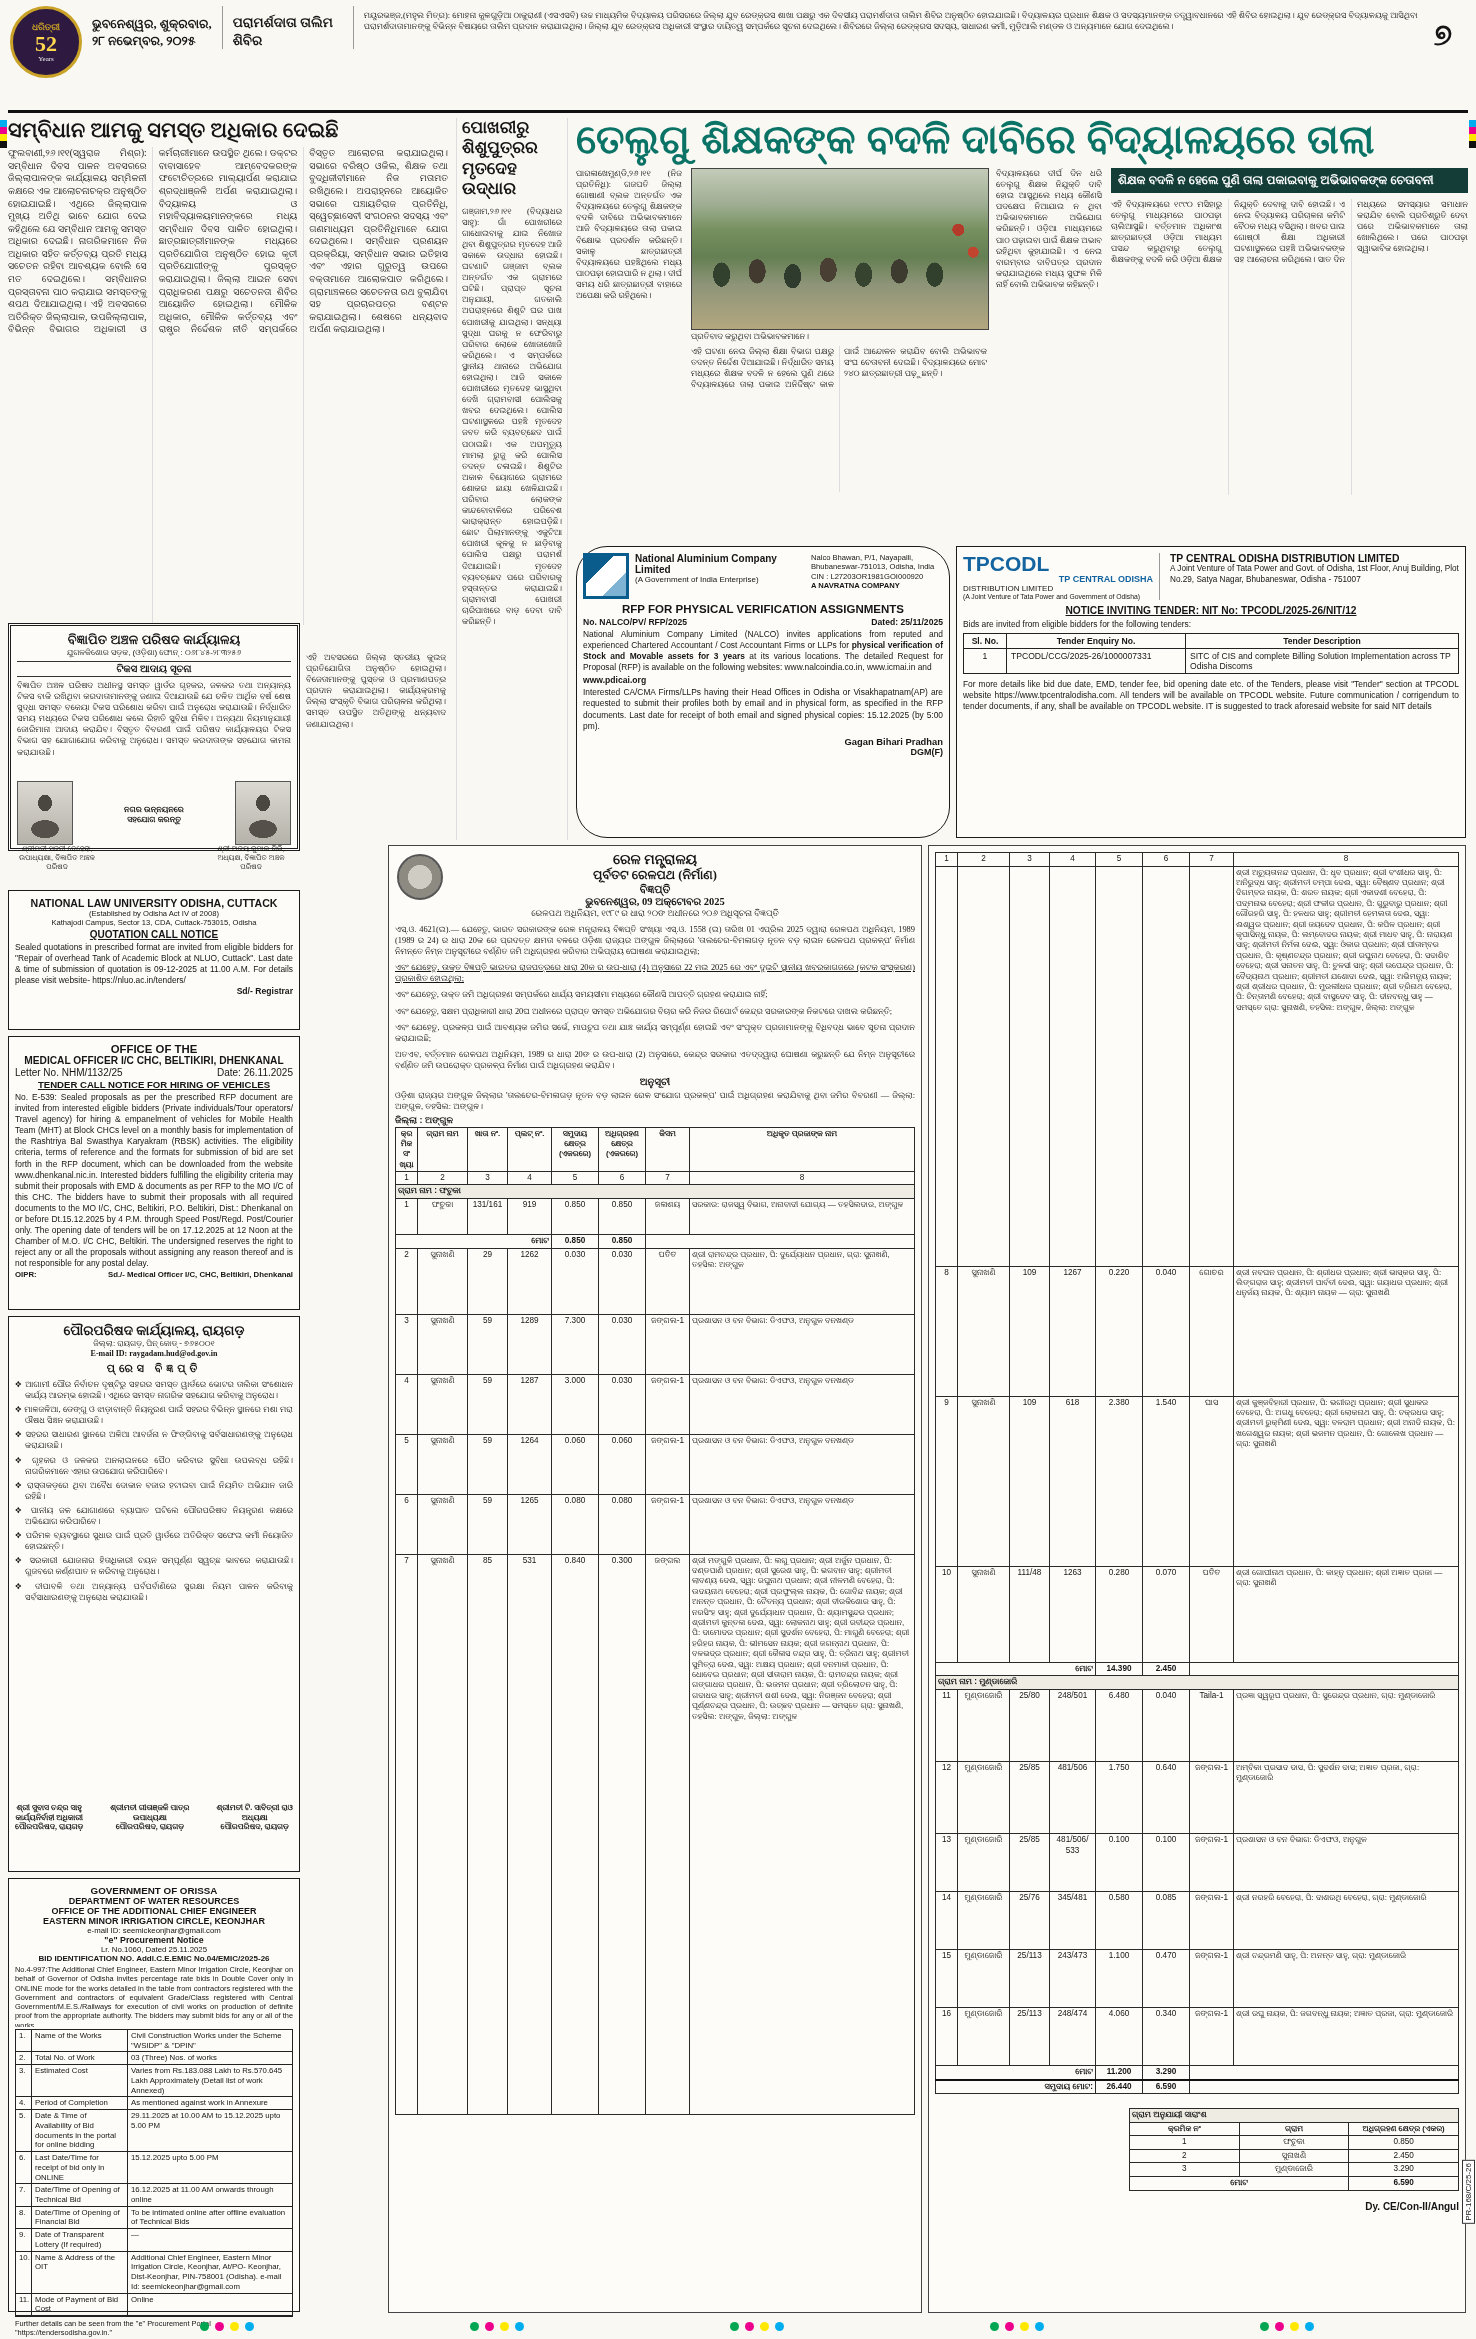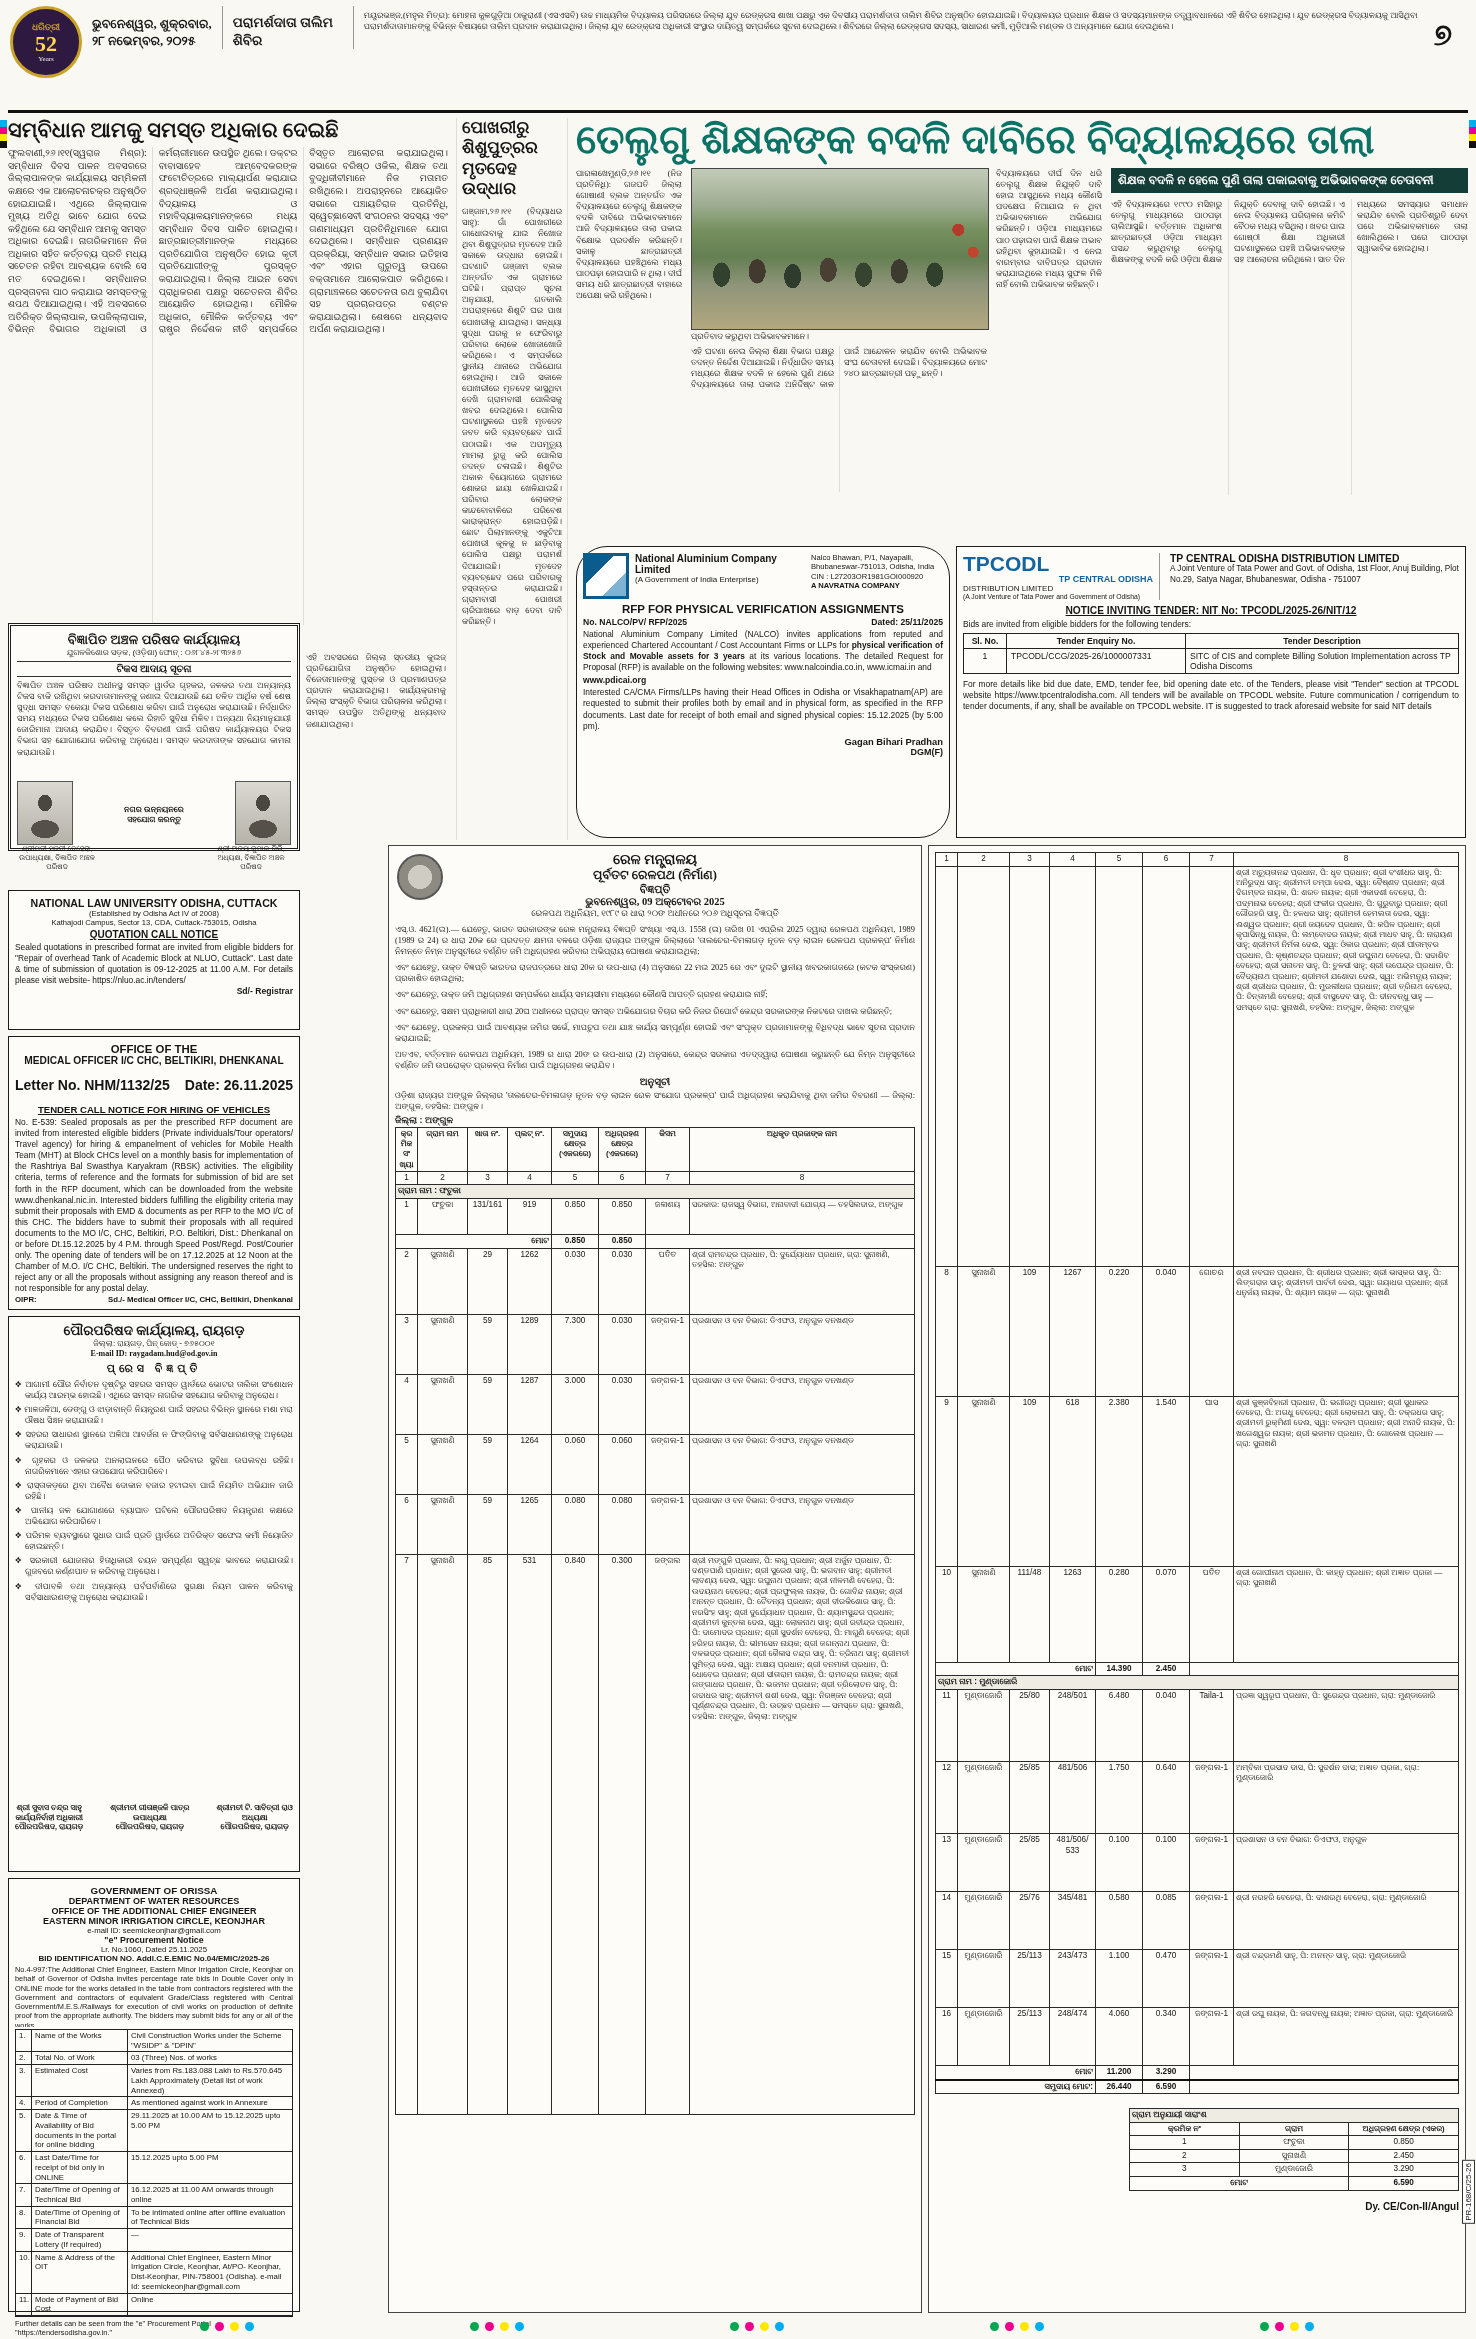--- a/index.html
+++ b/index.html
@@ -234,21 +234,21 @@
     <div class="ctr" style="font-size:7.6px;">(Established by Odisha Act IV of 2008)</div>
     <div class="ctr" style="font-size:7.6px;">Kathajodi Campus, Sector 13, CDA, Cuttack-753015, Odisha</div>
     <div class="ctr b" style="font-size:10px;text-decoration:underline;margin:2px 0;">QUOTATION CALL NOTICE</div>
     <div class="tiny just">Sealed quotations in prescribed format are invited from eligible bidders for "Repair of overhead Tank of Academic Block at NLUO, Cuttack". Last date &amp; time of submission of quotation is 09-12-2025 at 11.00 A.M. For details please visit website- https://nluo.ac.in/tenders/</div>
     <div class="b" style="text-align:right;font-size:8.6px;">Sd/- Registrar</div>
   </section>
 
   <section class="abs box sans" style="left:8px;top:1036px;width:292px;height:274px;">
     <div class="ctr b" style="font-size:11.4px;">OFFICE OF THE</div>
     <div class="ctr b" style="font-size:10.2px;">MEDICAL OFFICER I/C CHC, BELTIKIRI, DHENKANAL</div>
-    <div style="display:flex;justify-content:space-between;font-size:14px;font-weight:bold;margin:11px 0;">
+    <div style="display:flex;justify-content:space-between;font-size:10px;font-weight:normal;margin:1px 0;">
       <span>Letter No. NHM/1132/25</span>
       <span>Date: 26.11.2025</span>
     </div>
     <div class="ctr b" style="font-size:9.6px;text-decoration:underline;">TENDER CALL NOTICE FOR HIRING OF VEHICLES</div>
     <div class="tiny just clip" style="height:178px;margin-top:2px;">No. E-539: Sealed proposals as per the prescribed RFP document are invited from interested eligible bidders (Private individuals/Tour operators/ Travel agency) for hiring &amp; empanelment of vehicles for Mobile Health Team (MHT) at Block CHCs level on a monthly basis for implementation of the Rashtriya Bal Swasthya Karyakram (RBSK) activities. The eligibility criteria, terms of reference and the formats for submission of bid are set forth in the RFP document, which can be downloaded from the website www.dhenkanal.nic.in. Interested bidders fulfilling the eligibility criteria may submit their proposals with EMD &amp; documents as per RFP to the MO I/C of this CHC. The bidders have to submit their proposals with all required documents to the MO I/C, CHC, Beltikiri, P.O. Beltikiri, Dist.: Dhenkanal on or before Dt.15.12.2025 by 4 P.M. through Speed Post/Regd. Post/Courier only. The opening date of tenders will be on 17.12.2025 at 12 Noon at the Chamber of M.O. I/C CHC, Beltikiri. The undersigned reserves the right to reject any or all the proposals without assigning any reason thereof and is not responsible for any postal delay.</div>
     <div style="display:flex;justify-content:space-between;font-size:7.8px;font-weight:bold;">
       <span>OIPR:</span>
       <span>Sd./- Medical Officer I/C, CHC, Beltikiri, Dhenkanal</span>
     </div>
   </section>
@@ -382,21 +382,21 @@
       <div class="emblem abs" style="left:2px;top:2px;"></div>
       <div class="ctr b" style="font-size:14px;">ରେଳ ମନ୍ତ୍ରାଳୟ</div>
       <div class="ctr b" style="font-size:12.5px;">ପୂର୍ବତଟ ରେଳପଥ (ନିର୍ମାଣ)</div>
       <div class="ctr b" style="font-size:11px;">ବିଜ୍ଞପ୍ତି</div>
       <div class="ctr b" style="font-size:10.5px;">ଭୁବନେଶ୍ୱର, 09 ଅକ୍ଟୋବର 2025</div>
       <div class="ctr" style="font-size:8.8px;">ରେଳପଥ ଅଧିନିୟମ, ୧୯୮୯ ର ଧାରା ୨୦ଙ ଅଧୀନରେ ୨୦୬ ଅଧିସୂଚନା ବିଜ୍ଞପ୍ତି</div>
     </div>
     <div class="tiny just" style="margin-top:5px;">
 
     <p style="margin:0 0 5px 0;">ଏସ୍.ଓ. 4621(ଇ).— ଯେହେତୁ, ଭାରତ ସରକାରଙ୍କ ରେଳ ମନ୍ତ୍ରାଳୟ ବିଜ୍ଞପ୍ତି ସଂଖ୍ୟା ଏସ୍.ଓ. 1558 (ଇ) ତାରିଖ 01 ଏପ୍ରିଲ 2025 ଦ୍ୱାରା ରେଳପଥ ଅଧିନିୟମ, 1989 (1989 ର 24) ର ଧାରା 20କ ରେ ପ୍ରଦତ୍ତ କ୍ଷମତା ବଳରେ ଓଡ଼ିଶା ରାଜ୍ୟର ଅଙ୍ଗୁଳ ଜିଲ୍ଲାରେ 'ତାଲଚେର-ବିମଳାଗଡ଼ ନୂତନ ବଡ଼ ଲାଇନ ରେଳପଥ ପ୍ରକଳ୍ପ' ନିର୍ମାଣ ନିମନ୍ତେ ନିମ୍ନ ଅନୁସୂଚୀରେ ବର୍ଣ୍ଣିତ ଜମି ଅଧିଗ୍ରହଣ କରିବାର ଅଭିପ୍ରାୟ ଘୋଷଣା କରାଯାଇଥିଲା;</p>
-        <p style="margin:0 0 5px 0;">ଏବଂ ଯେହେତୁ, ଉକ୍ତ ବିଜ୍ଞପ୍ତି ଭାରତର ରାଜପତ୍ରରେ ଧାରା 20କ ର ଉପ-ଧାରା (4) ଅନୁସାରେ 22 ମଇ 2025 ରେ ଏବଂ ଦୁଇଟି ସ୍ଥାନୀୟ ଖବରକାଗଜରେ (କଟକ ସଂସ୍କରଣ) ପ୍ରକାଶିତ ହୋଇଥିଲା;</p>
+        <p style="margin:0 0 5px 0;text-decoration:underline;">ଏବଂ ଯେହେତୁ, ଉକ୍ତ ବିଜ୍ଞପ୍ତି ଭାରତର ରାଜପତ୍ରରେ ଧାରା 20କ ର ଉପ-ଧାରା (4) ଅନୁସାରେ 22 ମଇ 2025 ରେ ଏବଂ ଦୁଇଟି ସ୍ଥାନୀୟ ଖବରକାଗଜରେ (କଟକ ସଂସ୍କରଣ) ପ୍ରକାଶିତ ହୋଇଥିଲା;</p>
         <p style="margin:0 0 5px 0;">ଏବଂ ଯେହେତୁ, ଉକ୍ତ ଜମି ଅଧିଗ୍ରହଣ ସମ୍ପର୍କରେ ଧାର୍ଯ୍ୟ ସମୟସୀମା ମଧ୍ୟରେ କୌଣସି ଆପତ୍ତି ଗ୍ରହଣ କରାଯାଇ ନାହିଁ;</p>
         <p style="margin:0 0 5px 0;">ଏବଂ ଯେହେତୁ, ସକ୍ଷମ ପ୍ରାଧିକାରୀ ଧାରା 20ଘ ଅଧୀନରେ ପ୍ରାପ୍ତ ସମସ୍ତ ଅଭିଯୋଗର ବିଚାର କରି ନିଜର ରିପୋର୍ଟ କେନ୍ଦ୍ର ସରକାରଙ୍କ ନିକଟରେ ଦାଖଲ କରିଛନ୍ତି;</p>
         <p style="margin:0 0 5px 0;">ଏବଂ ଯେହେତୁ, ପ୍ରକଳ୍ପ ପାଇଁ ଆବଶ୍ୟକ ଜମିର ସର୍ଭେ, ମାପଚୁପ ତଥା ଯାଞ୍ଚ କାର୍ଯ୍ୟ ସମ୍ପୂର୍ଣ୍ଣ ହୋଇଛି ଏବଂ ସଂପୃକ୍ତ ପ୍ରଜାମାନଙ୍କୁ ବିଧିବଦ୍ଧ ଭାବେ ସୂଚନା ପ୍ରଦାନ କରାଯାଇଛି;</p>
         <p style="margin:0 0 5px 0;">ଅତଏବ, ବର୍ତ୍ତମାନ ରେଳପଥ ଅଧିନିୟମ, 1989 ର ଧାରା 20ଙ ର ଉପ-ଧାରା (2) ଅନୁସାରେ, କେନ୍ଦ୍ର ସରକାର ଏତଦ୍‌ଦ୍ୱାରା ଘୋଷଣା କରୁଛନ୍ତି ଯେ ନିମ୍ନ ଅନୁସୂଚୀରେ ବର୍ଣ୍ଣିତ ଜମି ଉପରୋକ୍ତ ପ୍ରକଳ୍ପ ନିର୍ମାଣ ପାଇଁ ଅଧିଗ୍ରହଣ କରାଯିବ।</p>
       </div>
     <div class="ctr b" style="font-size:10px;margin:2px 0;">ଅନୁସୂଚୀ</div>
     <div class="tiny just">ଓଡ଼ିଶା ରାଜ୍ୟର ଅଙ୍ଗୁଳ ଜିଲ୍ଲାର 'ତାଲଚେର-ବିମଳାଗଡ଼ ନୂତନ ବଡ଼ ଲାଇନ ରେଳ ସଂଯୋଗ ପ୍ରକଳ୍ପ' ପାଇଁ ଅଧିଗ୍ରହଣ କରାଯିବାକୁ ଥିବା ଜମିର ବିବରଣୀ — ଜିଲ୍ଲା: ଅଙ୍ଗୁଳ, ତହସିଲ: ଅଙ୍ଗୁଳ।</div>
     <div class="b sans" style="font-size:9px;margin:3px 0 1px 0;">ଜିଲ୍ଲା : ଅଙ୍ଗୁଳ</div>
     <table class="rail">
       <colgroup>

